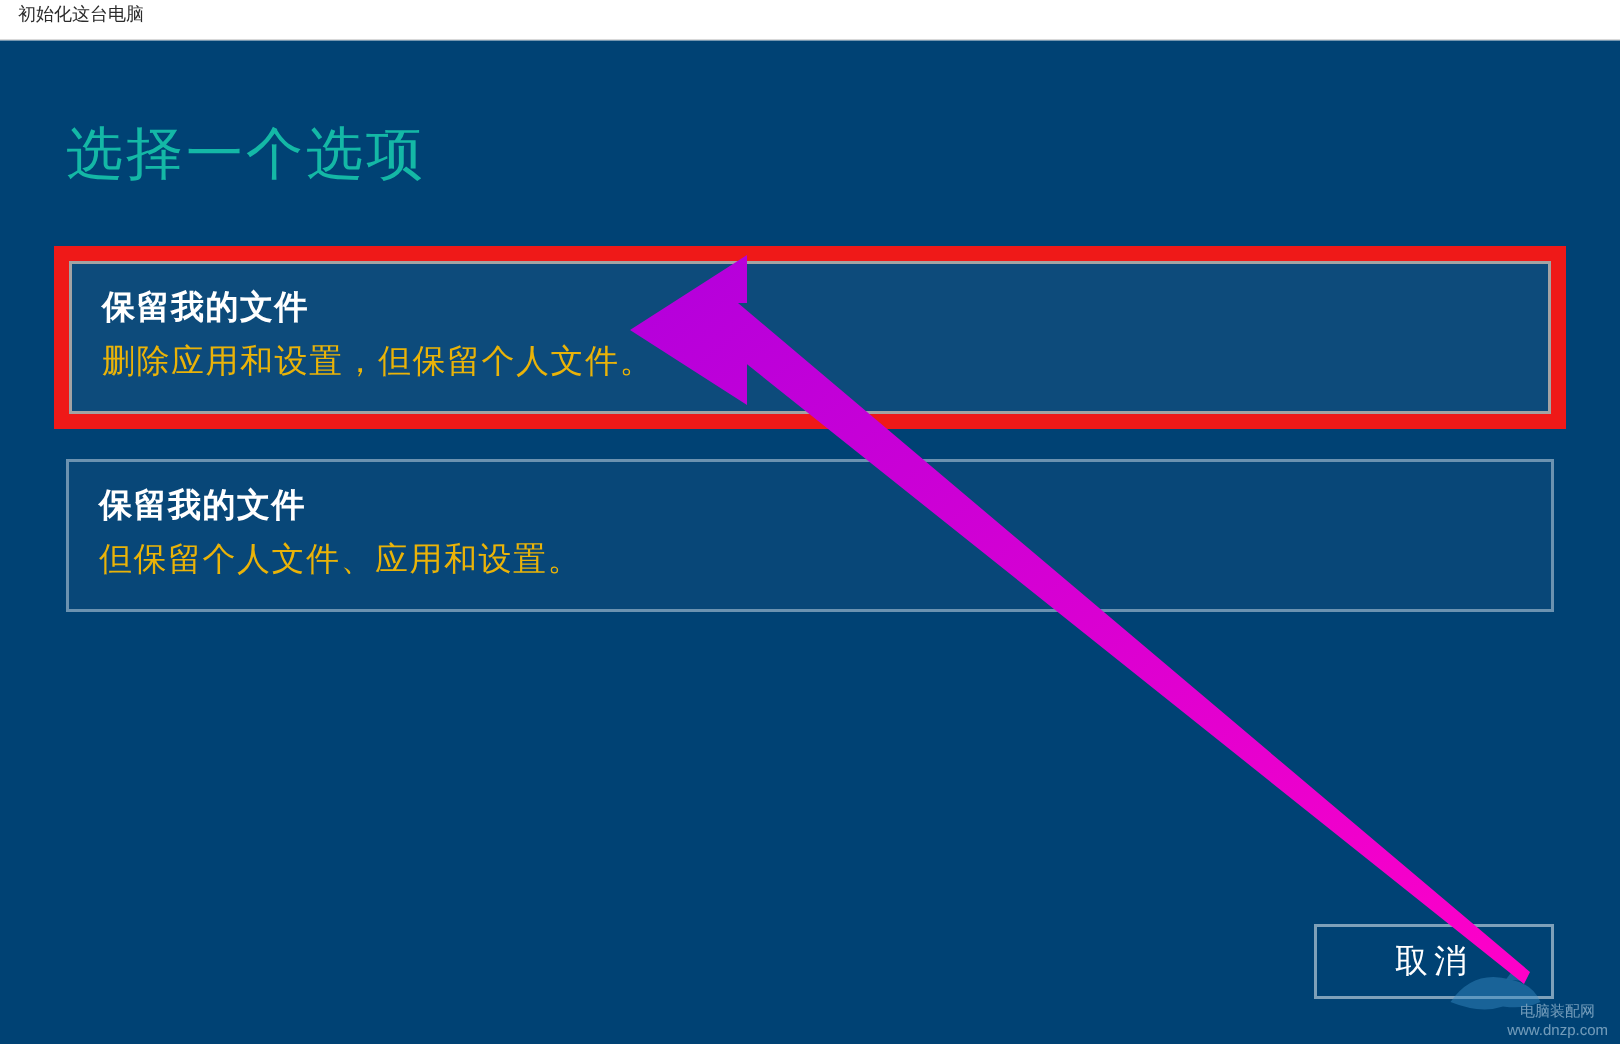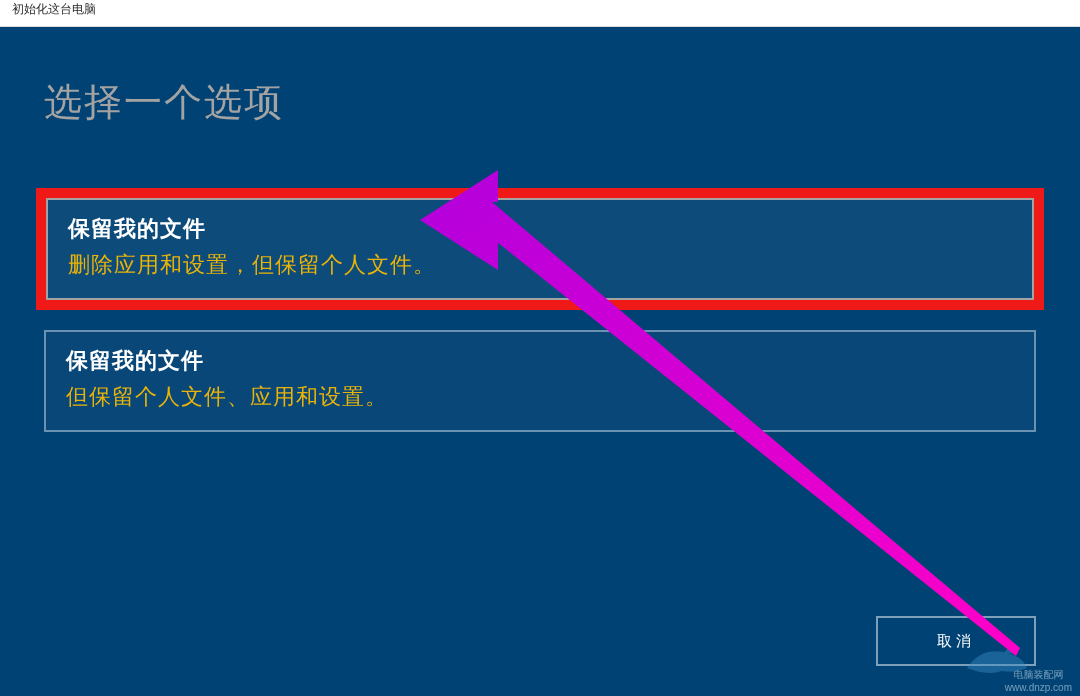--- a/index.html
+++ b/index.html
@@ -25,25 +25,25 @@
       color: #2b2b2b;
     }
     .main {
       width: 100%;
       height: calc(100% - 27px);
       background: #004274;
       position: relative;
       padding: 50px 44px 0 44px;
     }
     .heading {
-      color: #a3a3a3;
+      color: #14b8a6;
       font-size: 38px;
       font-weight: 400;
       letter-spacing: 2px;
-      margin-bottom: 68px;
+      margin-bottom: 44px;
     }
     .options {
       display: flex;
       flex-direction: column;
       gap: 28px;
     }
     .option {
       border: 2px solid #6b92b0;
       background: rgba(255,255,255,0.03);
       padding: 14px 20px 18px 20px;
@@ -71,21 +71,21 @@
     }
     .cancel-button {
       position: absolute;
       right: 44px;
       bottom: 30px;
       width: 160px;
       height: 50px;
       border: 2px solid #7ea0b9;
       background: transparent;
       color: #ffffff;
-      font-size: 15px;
+      font-size: 22px;
       font-family: inherit;
       letter-spacing: 4px;
       cursor: pointer;
       display: flex;
       align-items: center;
       justify-content: center;
     }
     .annotation-arrow {
       position: absolute;
       pointer-events: none;

